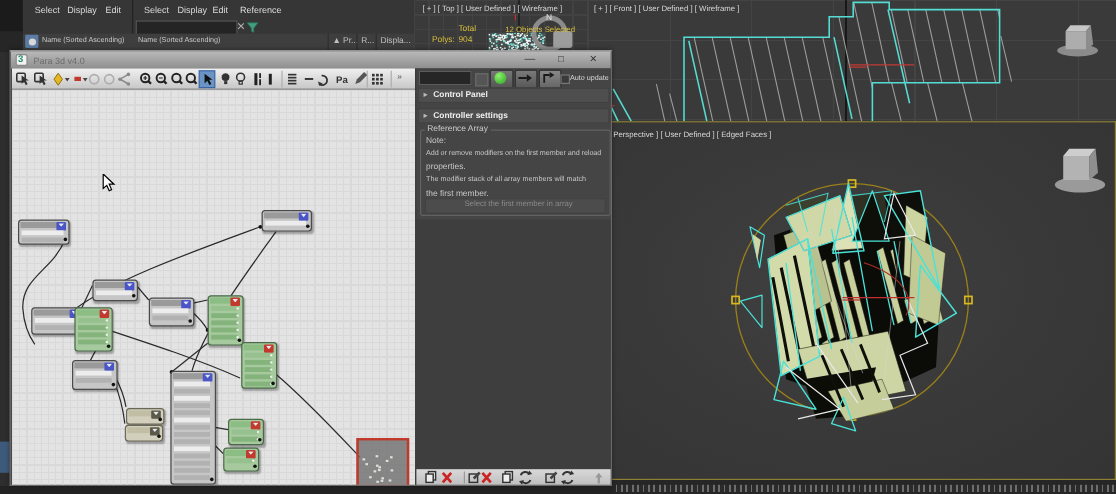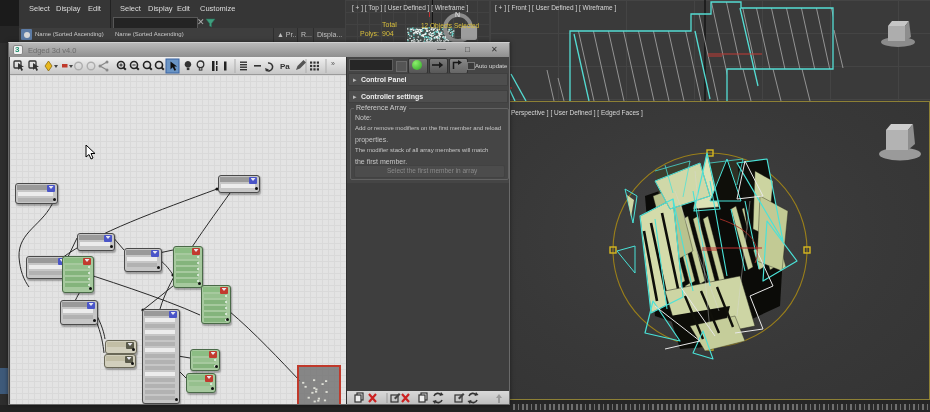--- a/index.html
+++ b/index.html
@@ -21,21 +21,21 @@
 
 <div class="abs" style="left:19px;top:28px;width:91px;height:14px;background:#3e3e3e;border-bottom:1px solid #2a2a2a;"></div>
 <div class="abs" style="left:21px;top:29px;width:11px;height:11px;background:#5c7ba5;border-radius:1px;"></div>
 <div class="abs" style="left:24px;top:32px;width:6px;height:6px;background:#d8d8d8;border-radius:50%;"></div>
 <div class="abs" style="left:35px;top:31px;color:#c8c8c8;font-size:6px;white-space:nowrap;">Name (Sorted Ascending)</div>
 
 <div class="abs" style="left:110px;top:0;width:1px;height:43px;background:#222;"></div>
 <div class="abs t8" style="left:120px;top:4px;">Select</div>
 <div class="abs t8" style="left:148px;top:4px;">Display</div>
 <div class="abs t8" style="left:177px;top:4px;">Edit</div>
-<div class="abs t8" style="left:200px;top:4px;">Customize</div>
+<div class="abs t8" style="left:200px;top:4px;">Reference</div>
 <div class="abs" style="left:113px;top:17px;width:83px;height:11px;background:#242424;border:1px solid #585858;"></div>
 <div class="abs" style="left:197px;top:17px;color:#b0b0b0;font-size:9px;">✕</div>
 <svg class="abs" style="left:205px;top:17px;" width="12" height="12" viewBox="0 0 12 12">
   <path d="M1,2 L10,2 L6.5,6.5 L6.5,10 L4.5,9 L4.5,6.5 Z" fill="#3f9f7f" stroke="#2a6f57" stroke-width="0.6"></path>
 </svg>
 <div class="abs" style="left:110px;top:28px;width:235px;height:14px;background:#3e3e3e;border-bottom:1px solid #2a2a2a;"></div>
 <div class="abs" style="left:115px;top:31px;color:#c8c8c8;font-size:6px;white-space:nowrap;">Name (Sorted Ascending)</div>
 <div class="abs t7" style="left:277px;top:31px;color:#c0c0c0;">▲ Pr...</div>
 <div class="abs t7" style="left:301px;top:31px;color:#c0c0c0;">R...</div>
 <div class="abs t7" style="left:317px;top:31px;color:#c0c0c0;">Displa...</div>
@@ -425,21 +425,21 @@
 <div class="abs" style="left:0;top:405px;width:510px;height:7px;background:#232323;"></div>
 
 <div class="abs" style="left:0;top:368px;width:8px;height:26px;background:#3e5a7a;"></div>
 
 <div class="abs" id="win" style="left:8px;top:42px;width:502px;height:363px;background:#4a4a4a;
    border:1px solid #6a6a6a;border-top:1px solid #cfcfcf;box-sizing:border-box;box-shadow:0 0 4px rgba(0,0,0,.5);overflow:hidden;">
 
   <div class="abs" style="left:0;top:0;width:500px;height:14px;background:linear-gradient(#b9b9b9,#8f8f8f);"></div>
   <div class="abs" style="left:4px;top:2px;width:10px;height:10px;background:#f2f2f2;border-radius:2px;border:1px solid #888;box-sizing:border-box;"></div>
   <div class="abs" style="left:6px;top:3px;font-size:8px;color:#1f8f6f;font-weight:bold;line-height:8px;">3</div>
-  <div class="abs" style="left:19px;top:3px;font-size:7.5px;color:#6c6c6c;">Edged 3d  v4.0</div>
+  <div class="abs" style="left:19px;top:3px;font-size:7.5px;color:#6c6c6c;">Para 3d  v4.0</div>
   <div class="abs" style="left:428px;top:1px;font-size:9px;color:#333;">—</div>
   <div class="abs" style="left:456px;top:2px;font-size:8px;color:#333;">□</div>
   <div class="abs" style="left:482px;top:2px;font-size:8px;color:#333;">✕</div>
 
   <div class="abs" style="left:1px;top:14px;width:336px;height:18px;background:linear-gradient(#f0f0f0,#c7c7c7);border-bottom:1px solid #9a9a9a;box-sizing:border-box;"></div>
   <svg class="abs" style="left:1px;top:14px;" width="336" height="18" viewBox="0 0 336 18" id="toolbar">
         <rect x="4" y="4" width="7" height="7" rx="1" fill="none" stroke="#333" stroke-width="1.3"></rect>
         <path d="M8,6 l0,7 l2,-2 l1.5,3 l1.5,-1 l-1.5,-3 l2.5,0 z" fill="#333"></path>
         <rect x="19" y="4" width="7" height="7" rx="1" fill="none" stroke="#333" stroke-width="1.3"></rect>
         <path d="M23,6 l0,7 l2,-2 l1.5,3 l1.5,-1 l-1.5,-3 l2.5,0 z" fill="#333"></path>

